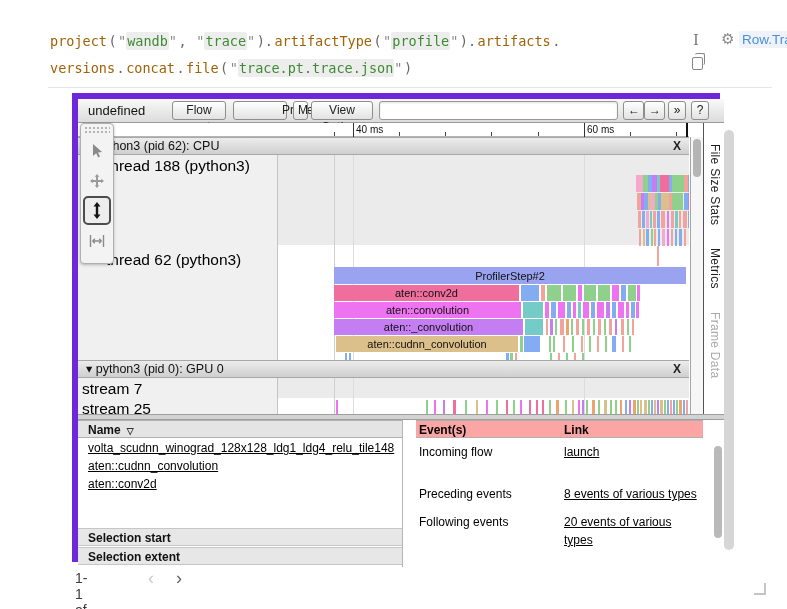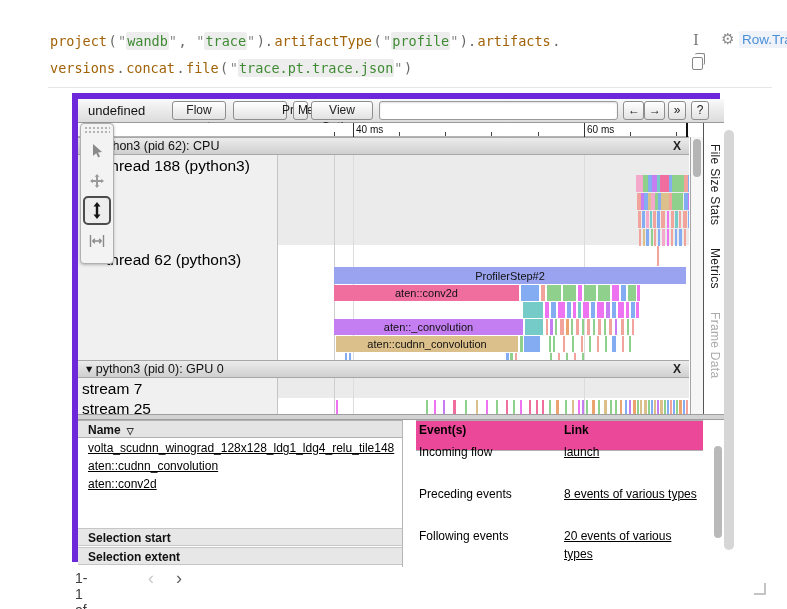--- a/index.html
+++ b/index.html
@@ -88,21 +88,21 @@
 
   
   .analysis { position:absolute; left:0; top:321px; width:646px; height:147px; background:#fff; font-size:12px; }
   .atable-left { position:absolute; left:0; top:0; width:325px; height:147px; border-right:1px solid #b5b5b5; overflow:hidden; }
   .arow { position:absolute; left:0; width:325px; height:18px; line-height:18px; padding-left:10px; white-space:nowrap; overflow:hidden; }
   .ahead { background:#e4e4e4; border-top:1px solid #b0b0b0; border-bottom:1px solid #b0b0b0; font-weight:bold; color:#111; }
   .agray { background:#e7e7e7; border-top:1px solid #c6c6c6; border-bottom:1px solid #c6c6c6; font-weight:bold; color:#111; }
   .alink { color:#000; text-decoration:underline; }
   .sort-ind { font-size:9px; margin-left:6px; color:#333; }
   .atable-right { position:absolute; left:338px; top:0; width:287px; height:147px; }
-  .arhead { position:absolute; left:0; top:0; width:287px; height:31px; background:#ec4899; border-top:1px solid #b0b0b0; border-bottom:1px solid #b0b0b0; font-weight:bold; line-height:18px;padding-left:8px; }
+  .arhead { position:absolute; left:0; top:0; width:287px; height:18px; background:#fca5a5; border-top:1px solid #b0b0b0; border-bottom:1px solid #b0b0b0; font-weight:bold; line-height:18px;padding-left:8px; }
   .col-event { position:absolute; left:3px; } .col-link { position:absolute; left:148px; }
   .arrow-row { position:absolute; left:0; width:287px; height:18px; line-height:18px; }
   .ar-scroll { position:absolute; left:636px; top:26px; width:8px; height:118px; }
   .ar-thumb { position:absolute; left:0; top:0; width:8px; height:92px; background:#b9b9b9; border-radius:4px; }
 
   
   .outer-scroll-thumb { position:absolute; left:724px; top:130px; width:10px; height:420px; background:#d6d6d6; border-radius:5px; }
   .footer { position:absolute; left:75px; top:568px; height:22px; font-size:14px; color:#3b3b3b; }
   .pg-range { position:absolute; left:0; top:2px; }
   .pg-prev { position:absolute; left:73px; top:0px; font-size:18px; color:#c9c9c9; }
@@ -234,20 +234,23 @@
           <div class="seg" style="left: 207px; width: 4px; top: 20px; height: 16px; background: rgb(242, 163, 156);"></div>
           <div class="seg" style="left: 213px; width: 14px; top: 20px; height: 16px; background: rgb(143, 208, 140);"></div>
           <div class="seg" style="left: 229px; width: 13px; top: 20px; height: 16px; background: rgb(143, 208, 140);"></div>
           <div class="seg" style="left: 244px; width: 4px; top: 20px; height: 16px; background: rgb(238, 115, 240);"></div>
           <div class="seg" style="left: 250px; width: 12px; top: 20px; height: 16px; background: rgb(143, 208, 140);"></div>
           <div class="seg" style="left: 264px; width: 12px; top: 20px; height: 16px; background: rgb(143, 208, 140);"></div>
           <div class="seg" style="left: 278px; width: 7px; top: 20px; height: 16px; background: rgb(238, 115, 240);"></div>
           <div class="seg" style="left: 287px; width: 5px; top: 20px; height: 16px; background: rgb(132, 172, 242);"></div>
           <div class="seg" style="left: 294px; width: 8px; top: 20px; height: 16px; background: rgb(143, 208, 140);"></div>
           <div class="seg" style="left: 303px; width: 3px; top: 20px; height: 16px; background: rgb(238, 115, 240);"></div>
+          <div class="seg" style="left: 0px; width: 187px; top: 37px; height: 16px; background: rgb(238, 115, 240);">
+            <span class="seg-label">aten::convolution</span>
+          </div>
           <div class="seg" style="left: 189px; width: 20px; top: 37px; height: 16px; background: rgb(116, 203, 199);"></div>
           <div class="seg" style="left: 211px; width: 4px; top: 37px; height: 16px; background: rgb(238, 115, 240);"></div>
           <div class="seg" style="left: 217px; width: 5px; top: 37px; height: 16px; background: rgb(132, 172, 242);"></div>
           <div class="seg" style="left: 224px; width: 7px; top: 37px; height: 16px; background: rgb(238, 115, 240);"></div>
           <div class="seg" style="left: 233px; width: 4px; top: 37px; height: 16px; background: rgb(132, 172, 242);"></div>
           <div class="seg" style="left: 239px; width: 3px; top: 37px; height: 16px; background: rgb(238, 115, 240);"></div>
           <div class="seg" style="left: 244px; width: 3px; top: 37px; height: 16px; background: rgb(116, 203, 199);"></div>
           <div class="seg" style="left: 249px; width: 6px; top: 37px; height: 16px; background: rgb(238, 115, 240);"></div>
           <div class="seg" style="left: 257px; width: 4px; top: 37px; height: 16px; background: rgb(132, 172, 242);"></div>
           <div class="seg" style="left: 263px; width: 7px; top: 37px; height: 16px; background: rgb(238, 115, 240);"></div>
@@ -428,21 +431,21 @@
           <span class="col-link">Link</span>
         </div>
         <div class="arrow-row" style="top:23px">
           <span class="col-event">Incoming flow</span>
           <span class="col-link alink">launch</span>
         </div>
         <div class="arrow-row" style="top:65px">
           <span class="col-event">Preceding events</span>
           <span class="col-link alink">8 events of various types</span>
         </div>
-        <div class="arrow-row" style="top:107px">
+        <div class="arrow-row" style="top:93px">
           <span class="col-event">Following events</span>
           <span class="col-link alink">20 events of various types</span>
         </div>
       </div>
       <div class="ar-scroll">
           <div class="ar-thumb"></div>
         </div>
     </div>
   </div>
 

